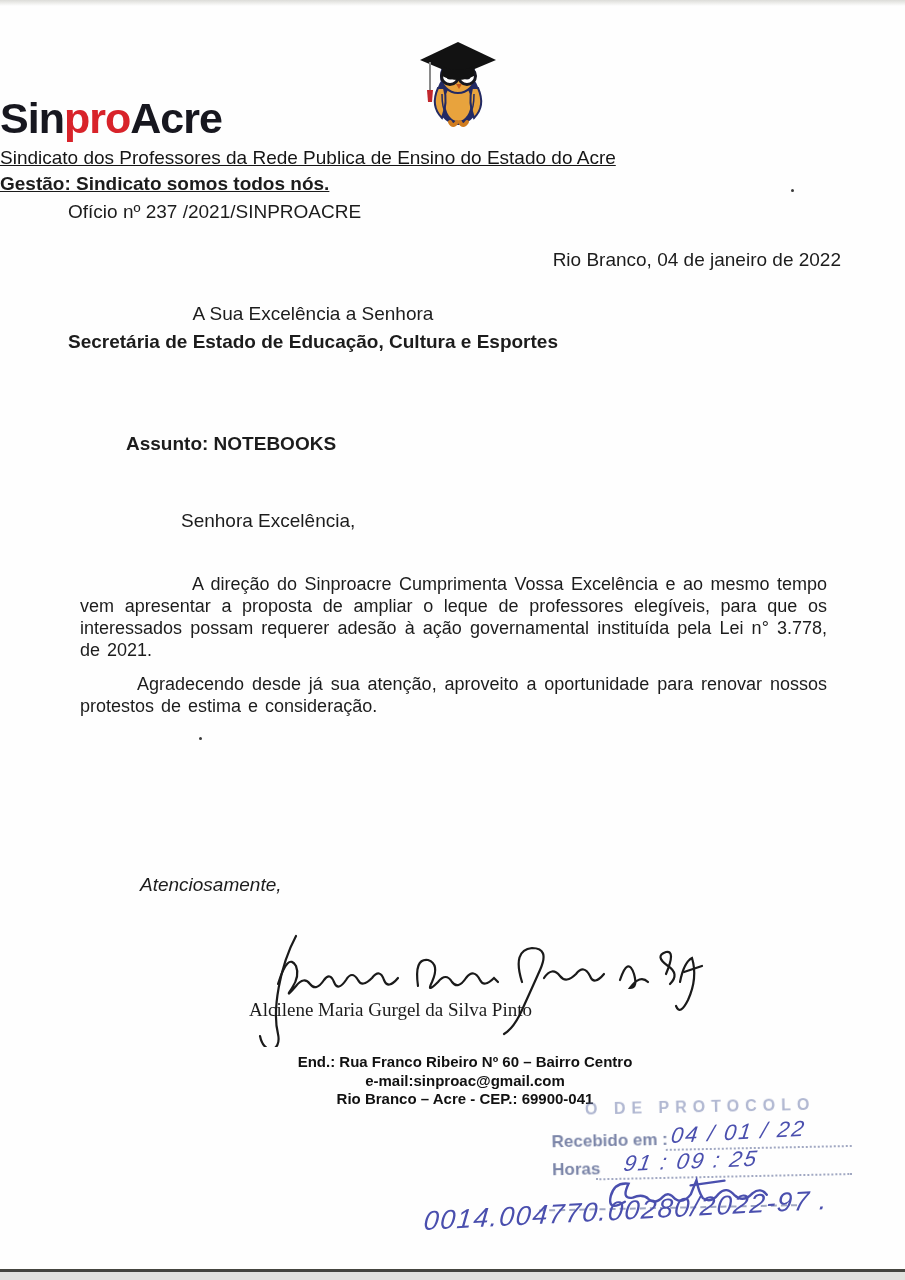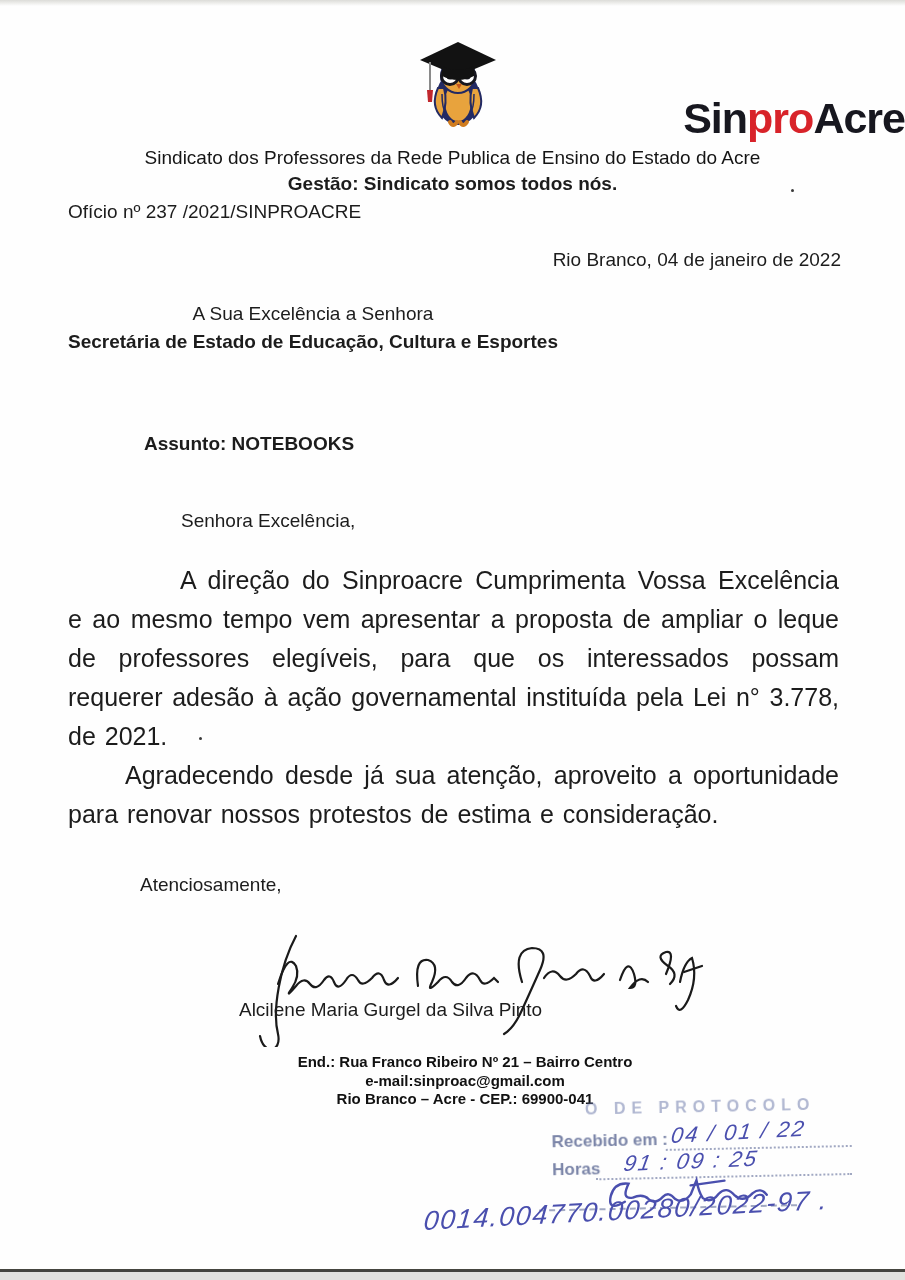--- a/index.html
+++ b/index.html
@@ -12,54 +12,54 @@
     font-family:"Liberation Sans",sans-serif;
     color:#1c1c1c;
   }
   .scan-top{position:absolute;left:0;top:0;width:905px;height:6px;
     background:linear-gradient(#dcdcd8,#fefefe);}
   .scan-bottom{position:absolute;left:0;top:1269px;width:905px;height:3px;background:#45453f;}
   .scan-bottom2{position:absolute;left:0;top:1272px;width:905px;height:8px;background:#e2e2de;}
 
   .abs{position:absolute;}
   .t19{font-size:19px;line-height:27px;}
-  .centerline{left:0;width:905px;text-align:center;}
+  .centerline{left:0;width:905px;text-decoration:underline;}
 
   
-  .brand{left:0;top:94px;width:905px;text-align:right;
+  .brand{left:0;top:94px;width:905px;text-align:left;
     font-size:43px;font-weight:bold;letter-spacing:-1px;color:#17171f;}
   .brand .red{color:#d8232a;}
   .owl{left:398px;top:36px;}
 
   
   .org-line{top:144px;color:#151515;}
   .mgmt-line{top:170px;font-weight:bold;}
   .oficio{left:68px;top:198px;}
   .date-line{right:64px;top:246px;}
 
   .addressee{left:68px;top:300px;text-align:center;}
   .addressee div{height:27.5px;}
   .addr-bold{font-weight:bold;}
-  .subject{left:144px;top:430px;font-weight:bold;}
+  .subject{left:126px;top:430px;font-weight:bold;}
   .salutation{left:181px;top:507px;}
 
   .bodytext{left:68px;top:561px;width:771px;text-align:justify;}
-  .bodytext p{margin:0;font-size:25px;line-height:39px;text-align:justify;text-align-last:left;word-spacing:2px;}
+  .bodytext p{margin:12px;font-size:18px;line-height:22px;text-align:justify;text-align-last:left;word-spacing:2px;}
   .bodytext p.p1{text-indent:112px;}
   .bodytext p.p2{text-indent:57px;}
 
   .speck{width:3px;height:3px;border-radius:50%;background:#3a3a3a;}
   .speck1{left:791px;top:189px;}
   .speck2{left:199px;top:737px;}
 
-  .closing{left:140px;top:871px;}
+  .closing{left:140px;top:871px;font-style:italic;}
 
   .sig-svg{left:230px;top:922px;}
   .signer{left:68px;top:996px;width:645px;text-align:center;}
-  .signer div{height:27px;}
+  .signer div{height:27px;font-family:Liberation Serif, serif;}
 
   .footer{left:235px;top:1053px;width:460px;text-align:center;
     font-weight:bold;font-size:15px;line-height:18.6px;color:#111;}
 
   
   .stamp{left:538px;top:1096px;width:340px;height:125px;transform:rotate(-1.2deg);}
   .stamp-head{position:absolute;left:48px;top:2px;font-size:16px;font-weight:bold;
     letter-spacing:6px;color:rgba(100,114,165,0.5);filter:blur(0.5px);white-space:nowrap;}
   .stamp-label{position:absolute;font-size:17px;color:#7b85a8;filter:blur(0.3px);font-weight:bold;}
   .lbl-recebido{left:14px;top:33px;}
@@ -146,21 +146,21 @@
     <path d="M436,52 Q446,28 436,30 Q424,34 438,44 Q450,52 440,62"></path>
     <path d="M450,60 Q454,40 462,36 Q468,56 458,78 Q450,94 446,84"></path>
     <path d="M454,50 L472,44"></path>
   </svg>
 
   <div class="abs t19 signer">
     <div>Alcilene Maria Gurgel da Silva Pinto</div>
   </div>
 
   <div class="abs footer">
-    <div>End.: Rua Franco Ribeiro Nº 21 – Bairro Centro</div>
+    <div>End.: Rua Franco Ribeiro Nº 60 – Bairro Centro</div>
     <div>e-mail:sinproac@gmail.com</div>
     <div>Rio Branco – Acre - CEP.: 69900-041</div>
   </div>
 
   <div class="abs stamp">
     <div class="stamp-head">O DE PROTOCOLO</div>
     <div class="stamp-label lbl-recebido">Recebido em :</div>
     <div class="stamp-line line1"></div>
     <div class="ink hw-date">04 / 01 / 22</div>
     <div class="stamp-label lbl-horas">Horas</div>

